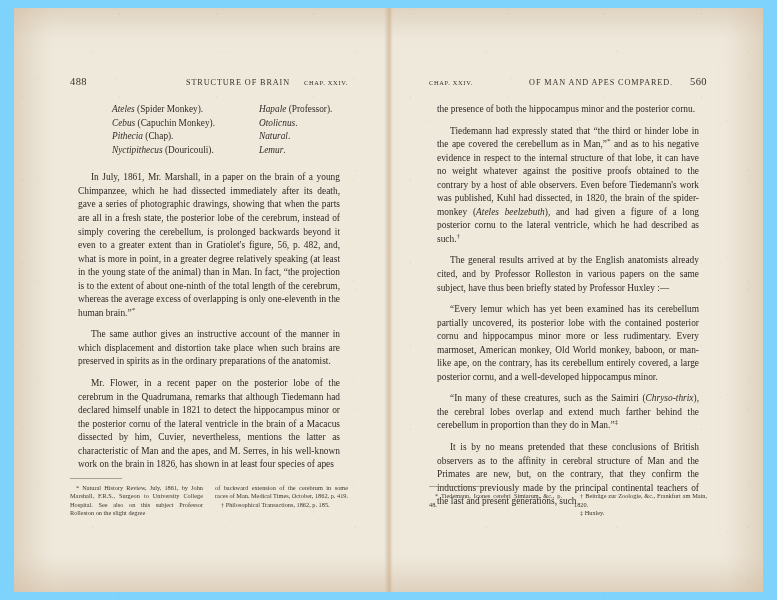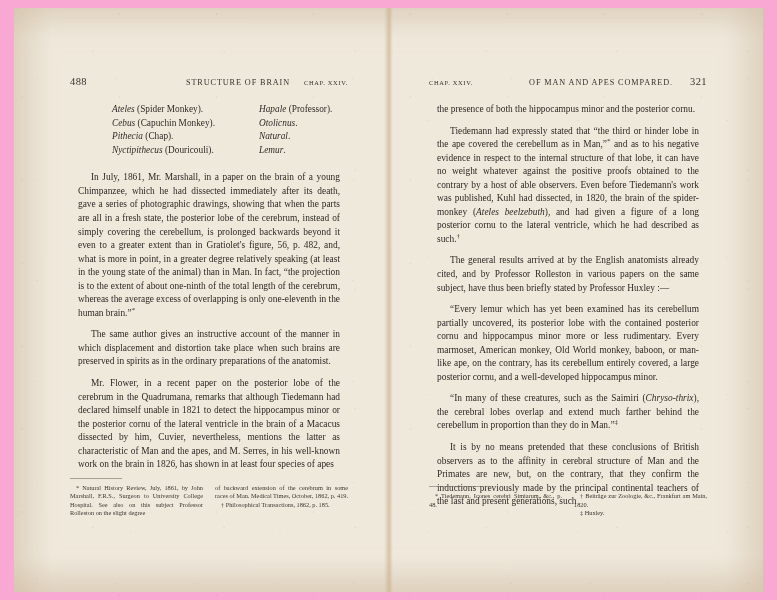--- a/index.html
+++ b/index.html
@@ -11,21 +11,21 @@
     width: 777px;
     height: 600px;
     overflow: hidden;
     font-family: "Liberation Serif", "DejaVu Serif", serif;
   }
 
   #scan {
     position: relative;
     width: 777px;
     height: 600px;
-    background: #f9a8d4;
+    background: #7dd3fc;
   }
 
   
   #sheet {
     position: absolute;
     left: 14px;
     top: 8px;
     width: 749px;
     height: 584px;
     background: #efe9dc;
@@ -243,21 +243,21 @@
 
   </div>
 
   <div class="page right">
 
     <div class="page-inner">
 
       <div class="runhead">
         <span class="chap">Chap. XXIV.</span>
         <span class="title">OF MAN AND APES COMPARED.</span>
-        <span class="folio">321</span>
+        <span class="folio">560</span>
       </div>
 
       <p class="body noindent">the presence of both the hippocampus minor and the posterior cornu.</p>
 
       <p class="body"><span>Tiedemann had expressly stated that “the third or hinder lobe in the ape covered the cerebellum as in Man,”<sup>*</sup> and as to his negative evidence in respect to the internal structure of that lobe, it can have no weight whatever against the positive proofs obtained to the contrary by a host of able observers. Even before Tiedemann's work was published, Kuhl had dissected, in 1820, the brain of the spider-monkey (<i>Ateles beelzebuth</i>), and had given a figure of a long posterior cornu to the lateral ventricle, which he had described as such.<sup>†</sup></span></p>
 
       <p class="body">The general results arrived at by the English anatomists already cited, and by Professor Rolleston in various papers on the same subject, have thus been briefly stated by Professor Huxley :—</p>
 
       <p class="body">“Every lemur which has yet been examined has its cerebellum partially uncovered, its posterior lobe with the contained posterior cornu and hippocampus minor more or less rudimentary. Every marmoset, American monkey, Old World monkey, baboon, or man-like ape, on the contrary, has its cerebellum entirely covered, a large posterior cornu, and a well-developed hippocampus minor.</p>
 

